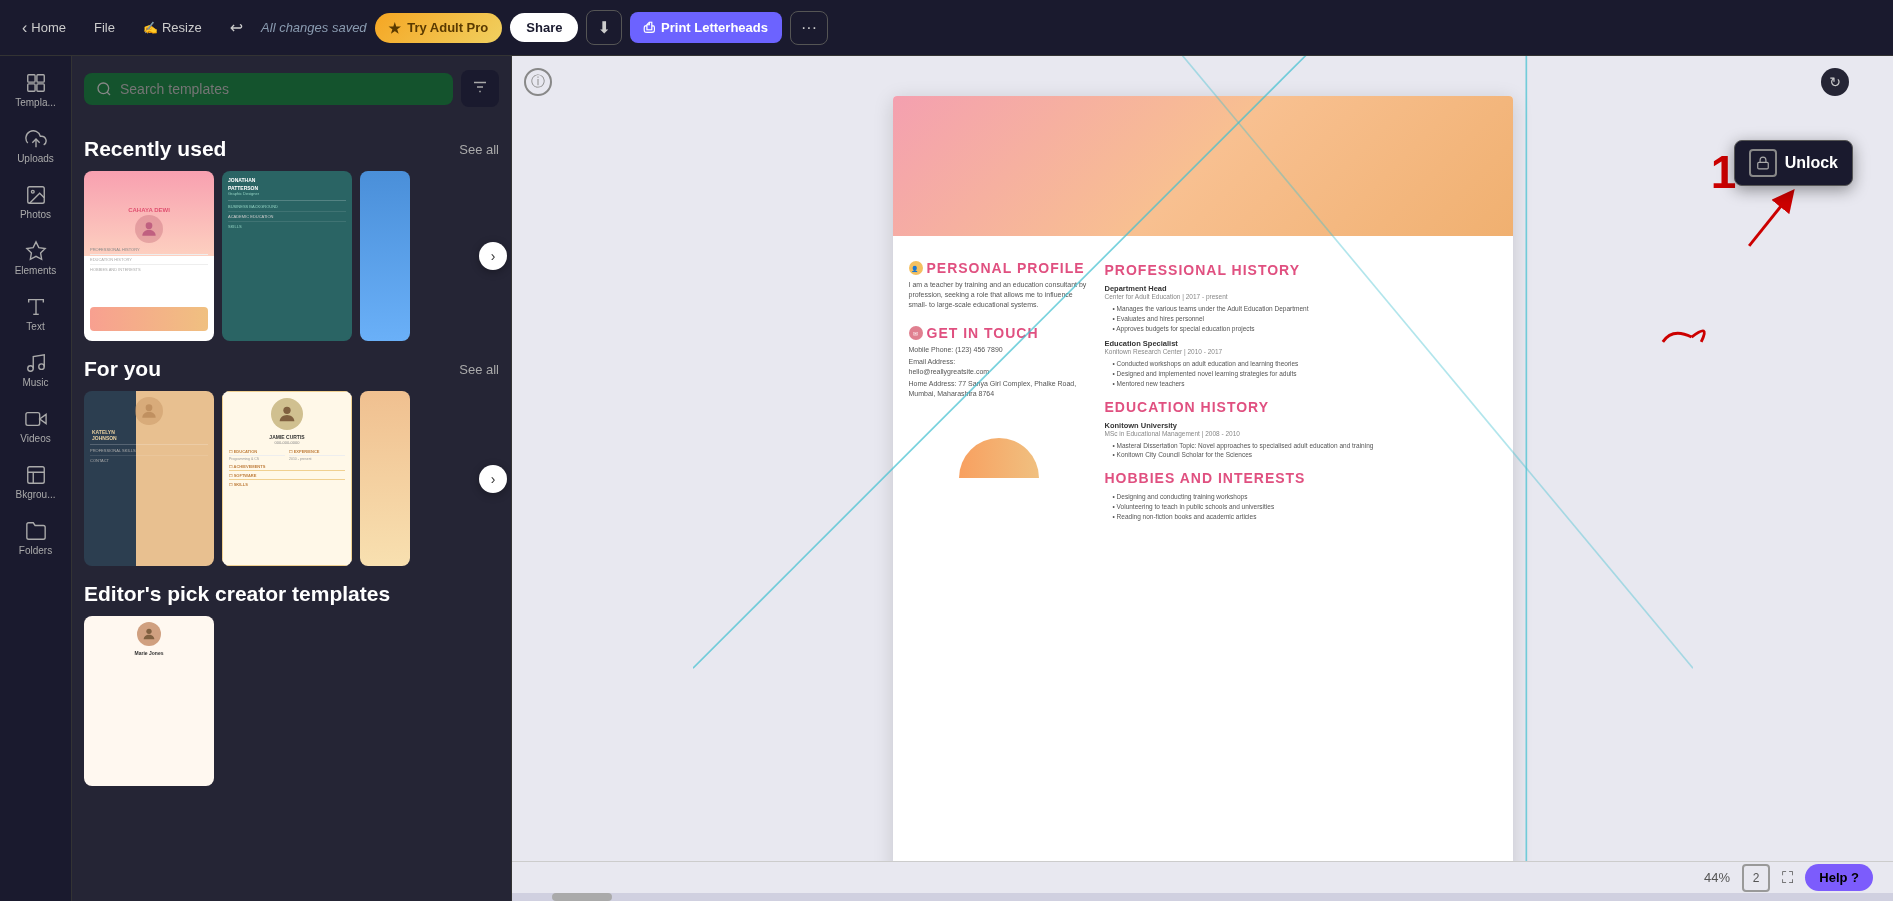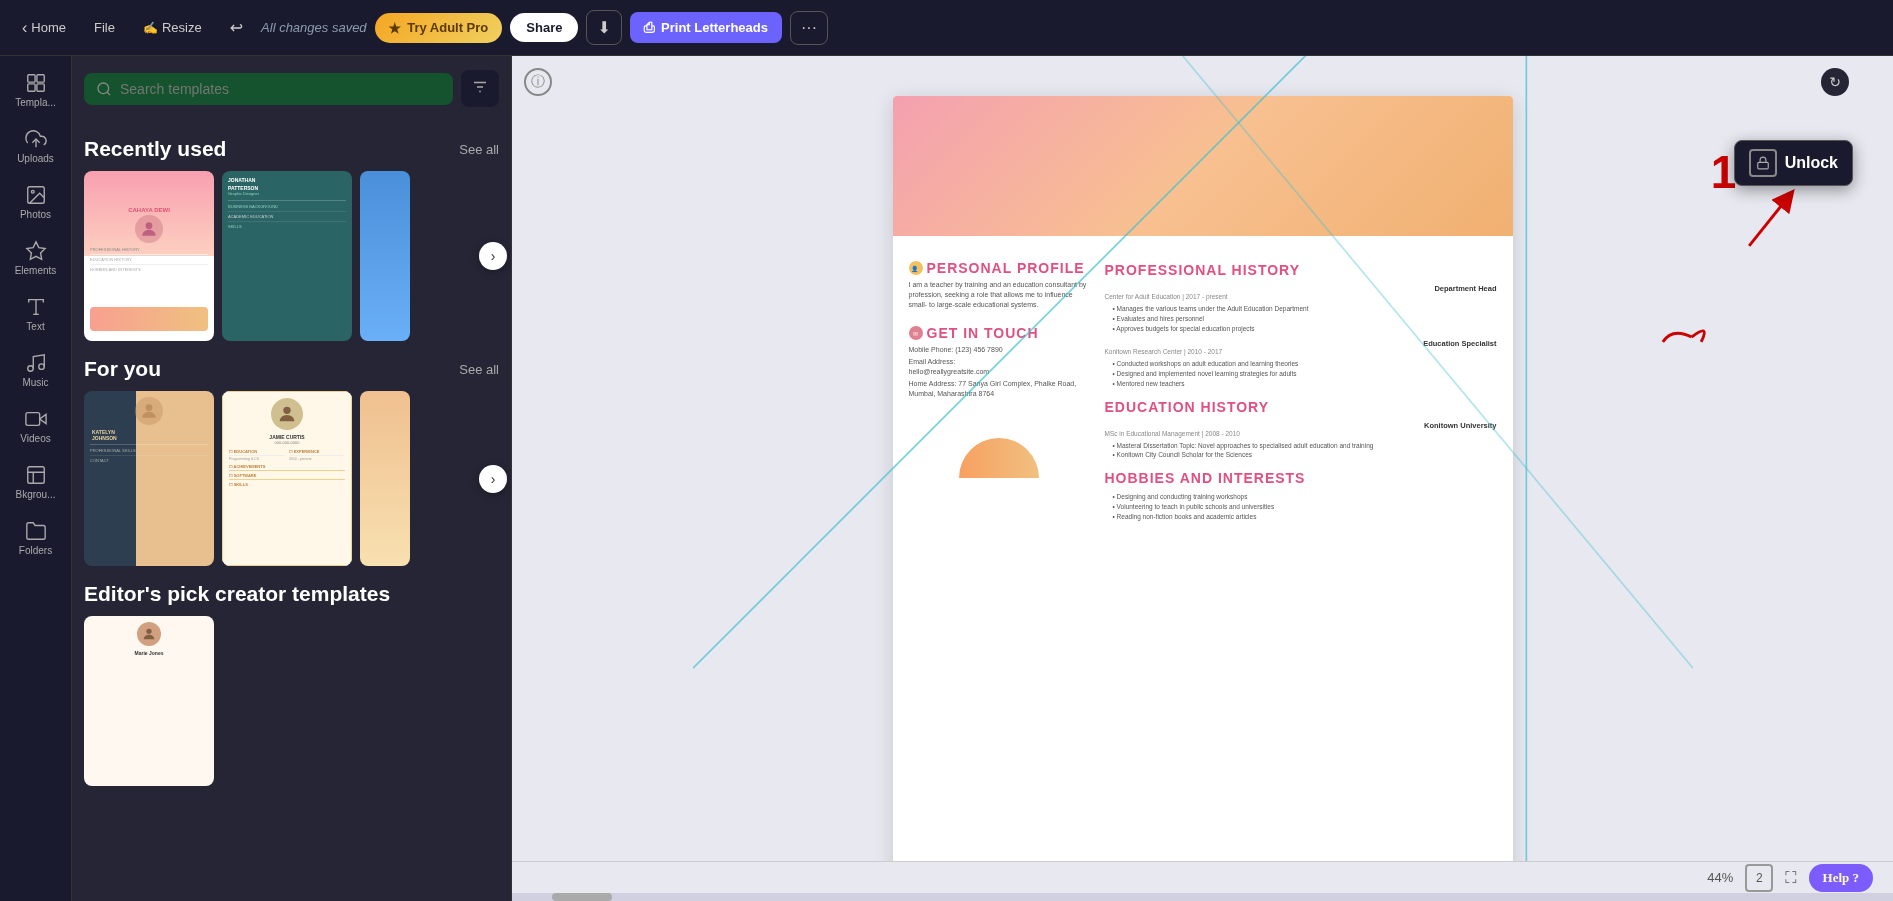--- a/index.html
+++ b/index.html
@@ -138,21 +138,21 @@
     }
     .resume-body { display: flex; padding: 16px; gap: 16px; }
     .resume-left-col { width: 180px; flex-shrink: 0; }
     .resume-right-col { flex: 1; }
 
     .section-heading-pink {
       font-size: 14px; font-weight: 800; color: #e05080; letter-spacing: 1px;
       margin: 10px 0 6px; text-transform: uppercase;
     }
     .resume-text { font-size: 7px; color: #555; line-height: 1.4; }
-    .resume-bold { font-size: 7.5px; font-weight: 700; color: #333; text-align: right; }
+    .resume-bold { font-size: 7.5px; font-weight: 700; color: #333; }
     .resume-subtitle { font-size: 6.5px; color: #888; margin-bottom: 4px; }
     .resume-bullet { font-size: 6.5px; color: #555; line-height: 1.5; padding-left: 8px; }
     .resume-bullet::before { content: '• '; }
 
     .section-icon-label {
       display: flex; align-items: center; gap: 4px; margin: 8px 0 4px;
     }
     .section-icon { width: 14px; height: 14px; border-radius: 50%; background: #f4c060; display: flex; align-items: center; justify-content: center; font-size: 6px; }
 
     
@@ -198,23 +198,23 @@
     .page-indicator {
       width: 28px; height: 28px; border: 2px solid #999; border-radius: 4px;
       display: flex; align-items: center; justify-content: center;
       font-size: 12px; color: #555;
     }
     .fullscreen-btn {
       background: transparent; border: none; cursor: pointer;
       color: #555; font-size: 16px;
     }
     .help-btn {
-      background: #7c5cfc; color: #fef9c3; border: none; border-radius: 20px;
+      background: #7c5cfc; color: #000000; border: none; border-radius: 20px;
       padding: 6px 14px; font-size: 13px; font-weight: 600; cursor: pointer;
-      display: flex; align-items: center; gap: 4px; font-family: Liberation Serif, serif;
+      display: flex; align-items: center; gap: 4px;
     }
 
     
     .canvas-hscroll {
       height: 8px; background: #d0d0e0;
     }
     .canvas-hscroll-thumb {
       height: 8px; width: 60px; background: #aaa; border-radius: 4px;
       margin-left: 40px;
     }

